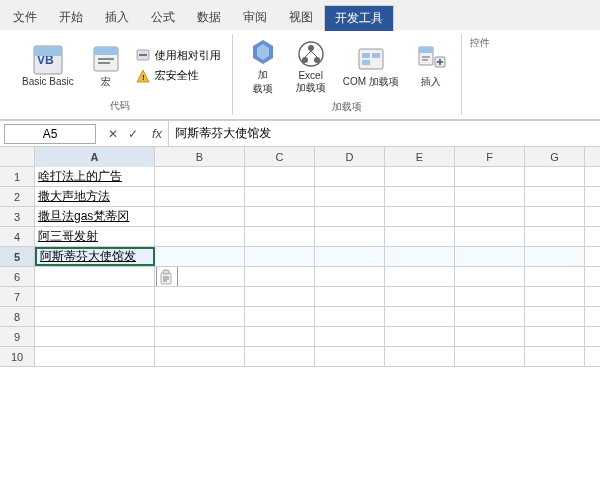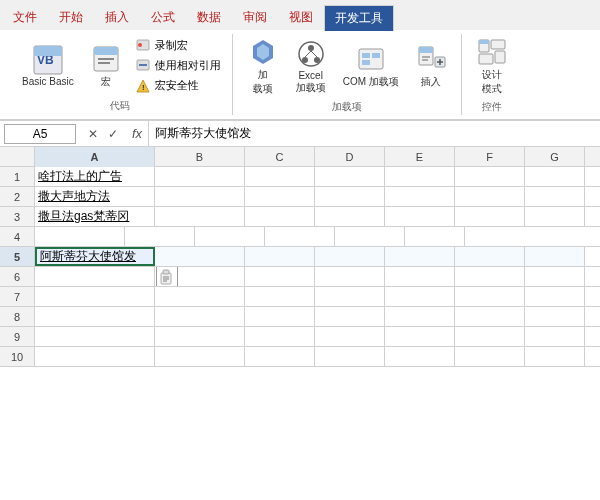--- a/index.html
+++ b/index.html
@@ -3,42 +3,42 @@
   <meta charset="utf-8">
   <style>
     * { box-sizing: border-box; margin: 0; padding: 0; }
     body { font-family: 'Microsoft YaHei', SimSun, Arial, sans-serif; font-size: 12px; background: #fff; width: 600px; height: 500px; overflow: hidden; }
 
     
     .ribbon { background: #fff; border-bottom: 1px solid #d0d0d0; }
 
     
     .tab-bar { display: flex; background: #f0f0f0; height: 30px; align-items: flex-end; padding-left: 2px; }
-    .tab-item { padding: 4px 10px; font-size: 12px; color: #b91c1c; cursor: pointer; height: 26px; display: flex; align-items: center; border: 1px solid transparent; border-bottom: none; background: transparent; }
+    .tab-item { padding: 4px 10px; font-size: 12px; color: #404040; cursor: pointer; height: 26px; display: flex; align-items: center; border: 1px solid transparent; border-bottom: none; background: transparent; }
     .tab-item.active { background: #fff; border-color: #d0d0d0; border-bottom-color: #fff; color: #333; margin-bottom: -1px; height: 27px; }
     .tab-item.highlight { background: #2b579a; color: #fff; height: 26px; }
 
     
     .ribbon-content { display: flex; padding: 4px 8px; height: 90px; border-bottom: 1px solid #d0d0d0; align-items: stretch; }
     .ribbon-group { display: flex; flex-direction: column; align-items: center; padding: 0 8px; border-right: 1px solid #d0d0d0; justify-content: space-between; }
     .ribbon-group:last-child { border-right: none; }
     .ribbon-group-content { display: flex; flex: 1; align-items: center; gap: 4px; }
     .ribbon-group-label { font-size: 10px; color: #666; padding: 2px 0; text-align: center; font-family: Liberation Serif, serif; }
 
     .ribbon-btn { display: flex; flex-direction: column; align-items: center; cursor: pointer; padding: 2px 6px; border-radius: 2px; min-width: 40px; }
     .ribbon-btn .icon { width: 32px; height: 32px; display: flex; align-items: center; justify-content: center; font-size: 20px; }
     .ribbon-btn .label { font-size: 10px; color: #333; text-align: center; white-space: nowrap; }
 
     .ribbon-small-group { display: flex; flex-direction: column; justify-content: center; gap: 2px; }
     .ribbon-small-btn { display: flex; align-items: center; gap: 4px; cursor: pointer; padding: 1px 3px; border-radius: 2px; white-space: nowrap; font-size: 11px; }
     .ribbon-small-btn .small-icon { width: 16px; height: 16px; display: flex; align-items: center; justify-content: center; font-size: 12px; }
 
     
     .formula-bar { display: flex; align-items: center; height: 26px; border-bottom: 1px solid #d0d0d0; background: #fff; }
-    .name-box { width: 72px; border: 1px solid #aaa; margin: 3px 4px; padding: 2px 4px; font-size: 12px; text-align: center; height: 20px; }
+    .name-box { width: 92px; border: 1px solid #aaa; margin: 3px 4px; padding: 2px 4px; font-size: 12px; text-align: center; height: 20px; }
     .formula-bar-controls { display: flex; align-items: center; padding: 0 4px; gap: 2px; }
     .formula-bar-btn { width: 18px; height: 18px; display: flex; align-items: center; justify-content: center; cursor: pointer; font-size: 12px; color: #555; }
     .fx-label { padding: 12px 6px; color: #555; font-style: italic; font-size: 13px; border-right: 1px solid #d0d0d0; height: 100%; display: flex; align-items: center; }
     .formula-input { flex: 1; padding: 2px 6px; font-size: 12px; border: none; outline: none; font-family: 'Microsoft YaHei', SimSun, Arial; }
 
     
     .spreadsheet { width: 600px; overflow: hidden; }
     .col-header-row { display: flex; border-bottom: 1px solid #d0d0d0; background: #f2f2f2; height: 20px; }
     .row-num-header { width: 35px; border-right: 1px solid #d0d0d0; flex-shrink: 0; }
     .col-header { display: flex; align-items: center; justify-content: center; font-size: 11px; color: #444; border-right: 1px solid #d0d0d0; height: 20px; }
@@ -104,29 +104,20 @@
             </svg>
           </div>
           <div class="label">宏</div>
         </div>
 
         <div class="ribbon-small-group">
           <div class="ribbon-small-btn">
             <div class="small-icon">
               <svg width="14" height="14">
                   <rect x="1" y="1" width="12" height="10" rx="1" fill="#e0e0e0" stroke="#999" stroke-width="0.8"></rect>
-                  <circle cx="4" cy="6" r="2" fill="#e74c3c"></circle>
-                </svg>
-            </div>
-            <span>录制宏</span>
-          </div>
-          <div class="ribbon-small-btn">
-            <div class="small-icon">
-              <svg width="14" height="14">
-                  <rect x="1" y="1" width="12" height="10" rx="1" fill="#e0e0e0" stroke="#999" stroke-width="0.8"></rect>
                   <line x1="3" y1="6" x2="11" y2="6" stroke="#2b579a" stroke-width="1.5"></line>
                 </svg>
             </div>
             <span>使用相对引用</span>
           </div>
           <div class="ribbon-small-btn">
             <div class="small-icon">
               <svg width="14" height="14">
                   <polygon points="7,1 13,13 1,13" fill="#f0c040" stroke="#b8860b" stroke-width="0.8"></polygon>
                   <text x="6" y="11" font-size="8" fill="#333" font-weight="bold">!</text>
@@ -186,34 +177,20 @@
               <line x1="22" y1="19" x2="28" y2="19" stroke="#555" stroke-width="1.5"></line>
             </svg>
           </div>
           <div class="label">插入</div>
         </div>
       </div>
       <div class="ribbon-group-label">加载项</div>
     </div>
 
     <div class="ribbon-group" style="border-right:none;">
-      <div class="ribbon-group-content">
-        <div class="ribbon-btn">
-          <div class="icon">
-            <svg width="32" height="32" viewBox="0 0 32 32">
-              <rect x="3" y="4" width="10" height="12" rx="1" fill="#f0f0f0" stroke="#999" stroke-width="1"></rect>
-              <rect x="3" y="4" width="10" height="4" fill="#9dc3e6" rx="1"></rect>
-              <rect x="15" y="4" width="14" height="9" rx="1" fill="#f0f0f0" stroke="#999" stroke-width="1"></rect>
-              <rect x="3" y="18" width="14" height="10" rx="1" fill="#f0f0f0" stroke="#999" stroke-width="1"></rect>
-              <rect x="19" y="15" width="10" height="12" rx="1" fill="#f0f0f0" stroke="#999" stroke-width="1"></rect>
-            </svg>
-          </div>
-          <div class="label">设计<br>模式</div>
-        </div>
-      </div>
       <div class="ribbon-group-label">控件</div>
     </div>
   </div>
 </div>
 
 <div class="formula-bar">
   <input class="name-box" type="text" value="A5" style="">
   <div class="formula-bar-controls">
     <div class="formula-bar-btn">✕</div>
     <div class="formula-bar-btn">✓</div>
@@ -263,20 +240,21 @@
     <div class="cell cell-b"></div>
     <div class="cell cell-c"></div>
     <div class="cell cell-d"></div>
     <div class="cell cell-e"></div>
     <div class="cell cell-f"></div>
     <div class="cell cell-g"></div>
   </div>
 
   <div class="data-row">
     <div class="row-num">4</div>
+    <div class="cell cell-a">阿三哥发射</div>
     <div class="cell cell-b"></div>
     <div class="cell cell-c"></div>
     <div class="cell cell-d"></div>
     <div class="cell cell-e"></div>
     <div class="cell cell-f"></div>
     <div class="cell cell-g"></div>
   </div>
 
   <div class="data-row">
     <div class="row-num active">5</div>

